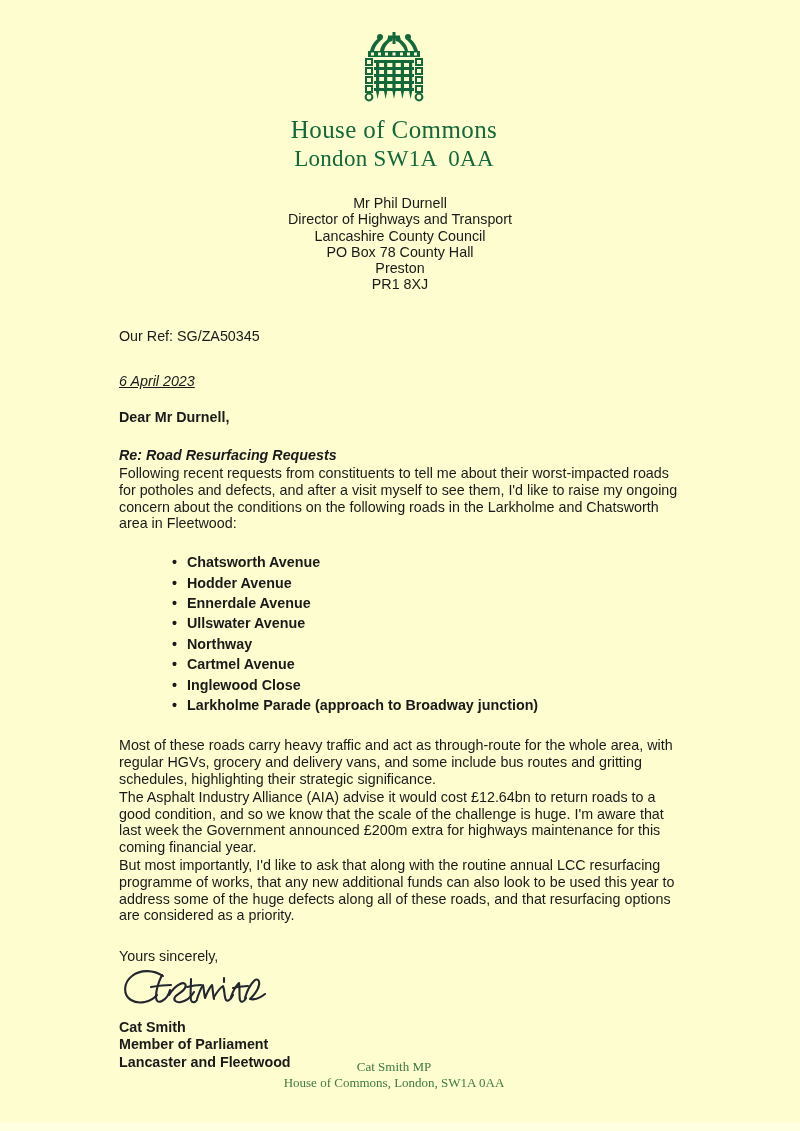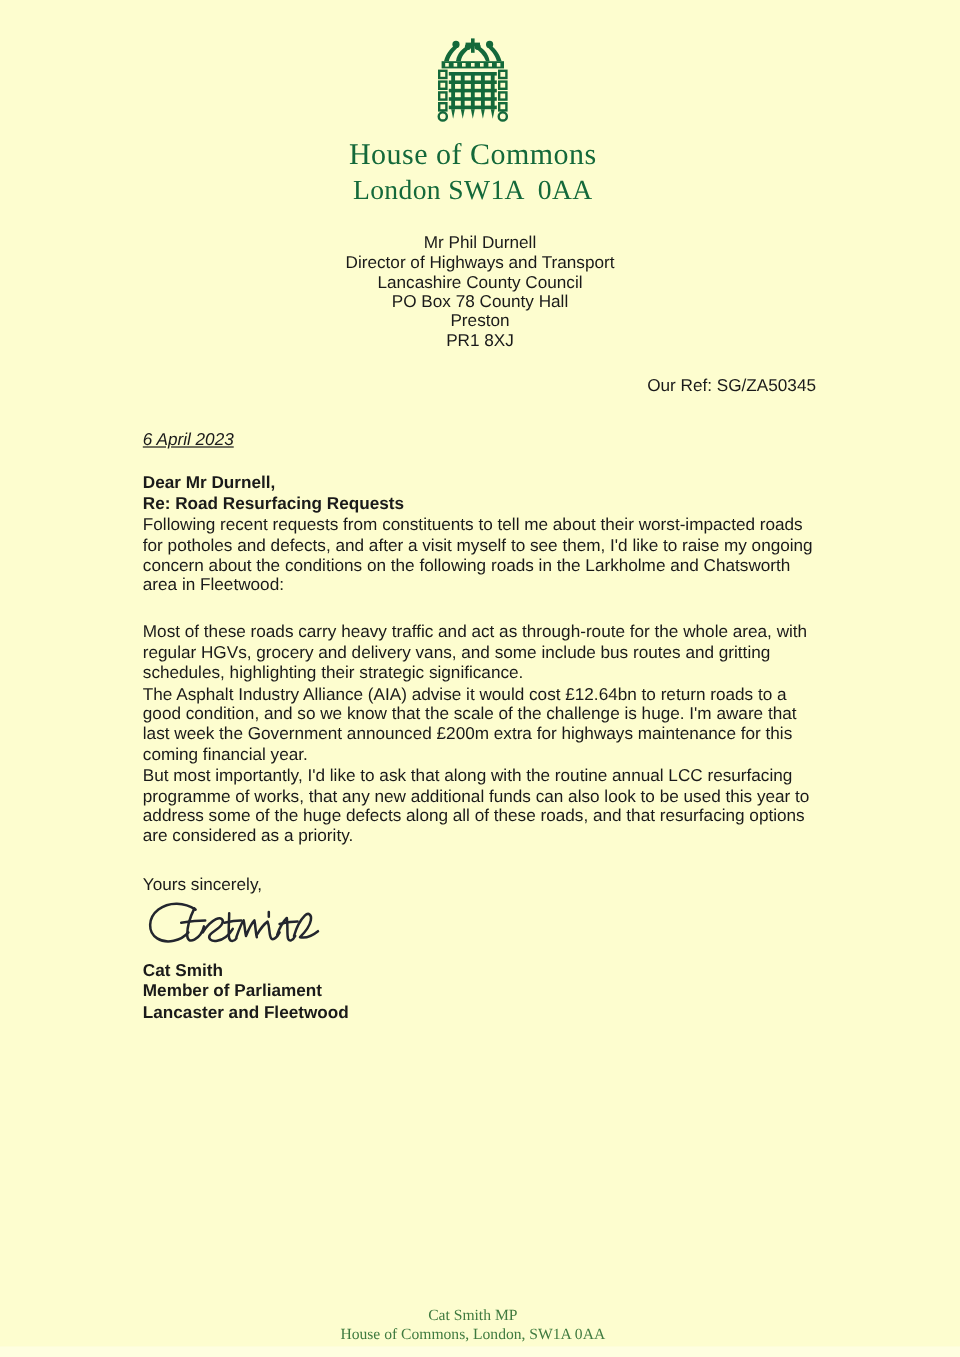--- a/index.html
+++ b/index.html
@@ -59,37 +59,38 @@
     width: 562px;
     font-size: 14.3px;
     line-height: 16.8px;
   }
   .addr-block {
     white-space: pre-line;
     line-height: 16.3px;
     text-align: center;
   }
   .ref-line {
-    text-align: right;
-    margin-top: 21px;
+    margin-top: 35px;
     padding-right: 1px;
   }
   .date-line {
     margin-top: 28px;
     font-style: italic;
   }
   .date-line span {
     text-decoration: underline;
   }
   .salutation {
     margin-top: 20px;
     font-weight: bold;
   }
   .subject {
-    font-weight: bold;
+    margin-top: 21px;
+    font-weight: bold;
+    font-style: italic;
   }
   .para {
     margin-top: 1px;
   }
   .roads {
     margin: 20px 0 0 0;
     padding: 0 0 0 53px;
     list-style: none;
   }
   .roads li {
@@ -124,21 +125,21 @@
     font-weight: bold;
     line-height: 17.5px;
     white-space: pre-line;
   }
 
   
   .footer {
     position: absolute;
     left: 0;
     right: 0;
-    top: 1088px;
+    top: 1059px;
     text-align: center;
     font-family: "Liberation Serif", serif;
     color: #3f7a3f;
     font-size: 13px;
     line-height: 15.5px;
   }
   .footer div {
     white-space: pre;
   }
   .bottom-strip {
@@ -229,20 +230,30 @@
     <div class="ref-line">Our Ref: SG/ZA50345</div>
 
     <div class="date-line"><span>6 April 2023</span></div>
 
     <div class="salutation">Dear Mr Durnell,</div>
 
     <div class="subject">Re: Road Resurfacing Requests</div>
 
     <div class="para">Following recent requests from constituents to tell me about their worst-impacted roads for potholes and defects, and after a visit myself to see them, I'd like to raise my ongoing concern about the conditions on the following roads in the Larkholme and Chatsworth area in Fleetwood:</div>
 
+    <ul class="roads">
+      <li>Chatsworth Avenue</li>
+      <li>Hodder Avenue</li>
+      <li>Ennerdale Avenue</li>
+      <li>Ullswater Avenue</li>
+      <li>Northway</li>
+      <li>Cartmel Avenue</li>
+      <li>Inglewood Close</li>
+      <li>Larkholme Parade (approach to Broadway junction)</li>
+    </ul>
 
     <div class="para after-list">Most of these roads carry heavy traffic and act as through-route for the whole area, with regular HGVs, grocery and delivery vans, and some include bus routes and gritting schedules, highlighting their strategic significance.</div>
     <div class="para">The Asphalt Industry Alliance (AIA) advise it would cost £12.64bn to return roads to a good condition, and so we know that the scale of the challenge is huge. I'm aware that last week the Government announced £200m extra for highways maintenance for this coming financial year.</div>
     <div class="para">But most importantly, I'd like to ask that along with the routine annual LCC resurfacing programme of works, that any new additional funds can also look to be used this year to address some of the huge defects along all of these roads, and that resurfacing options are considered as a priority.</div>
 
     <div class="closing">Yours sincerely,</div>
 
     <div class="signature">
       <svg class="sig-svg" width="160" height="44" viewBox="0 0 160 44">
         <g fill="none" stroke="#23262e" stroke-width="2.1" stroke-linecap="round" stroke-linejoin="round">

